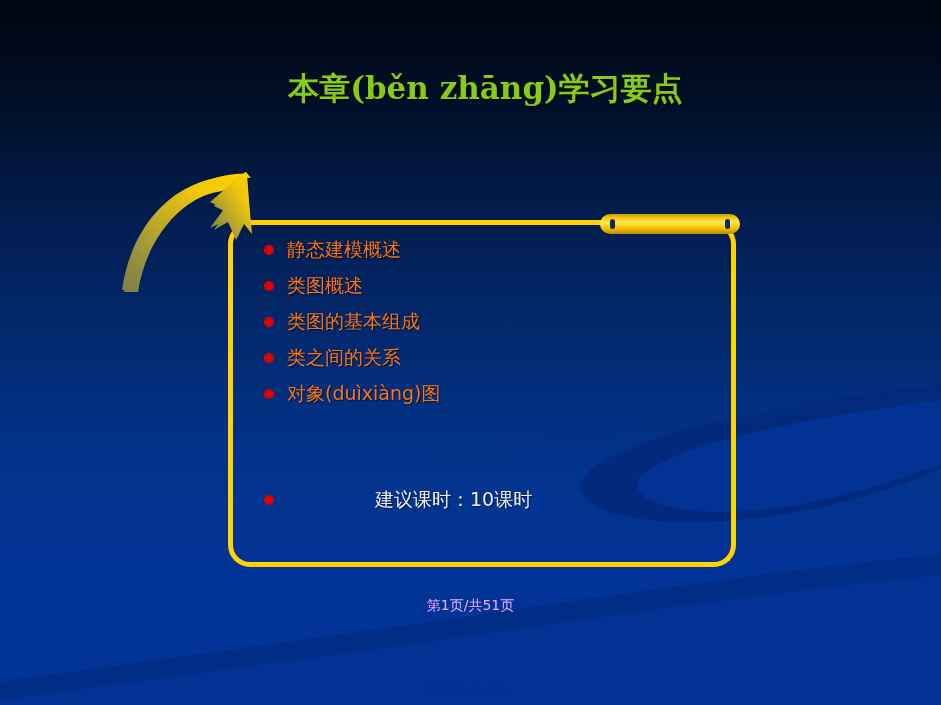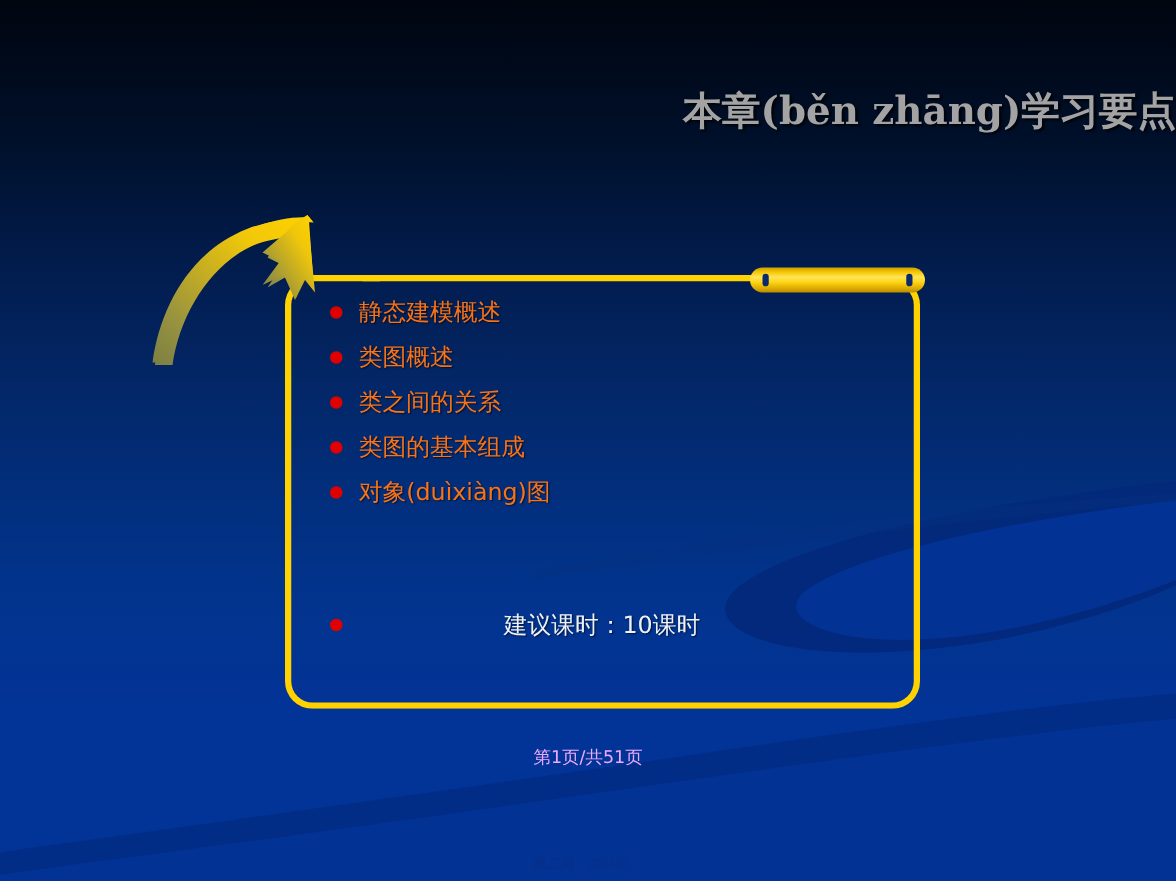--- a/index.html
+++ b/index.html
@@ -38,22 +38,22 @@
     inset: 0;
     pointer-events: none;
   }
 
   
   .title {
     position: absolute;
     left: 0;
     right: 0;
     top: 68px;
-    text-align: right;
-    color: #a3a3a3;
+    text-align: center;
+    color: #84cc16;
     font-size: 31px;
     font-weight: bold;
     letter-spacing: 0px;
     text-shadow: 2px 2px 2px rgba(0,0,0,0.75);
     white-space: nowrap;
     margin-left: 30px;
   }
   .title .py {
     font-family: "DejaVu Serif", "Liberation Serif", serif;
     font-weight: bold;
@@ -158,21 +158,21 @@
     display: flex;
     align-items: center;
     height: 36px;
     margin-top: 70px;
   }
   .hours-text {
     color: #eef2f7;
     font-size: 19px;
     text-shadow: 1px 1px 1px rgba(0,0,0,0.55);
     white-space: nowrap;
-    margin-left: 116px;
+    margin-left: 88px;
   }
 
   
   .page-indicator {
     position: absolute;
     left: 0;
     right: 0;
     top: 597px;
     text-align: center;
     color: #f0abfc;
@@ -276,30 +276,30 @@
       <span class="bullet-text">静态建模概述</span>
     </div>
 
     <div class="bullet-row">
       <span class="bullet-dot"></span>
       <span class="bullet-text">类图概述</span>
     </div>
 
     <div class="bullet-row">
       <span class="bullet-dot"></span>
+      <span class="bullet-text">类图的基本组成</span>
+    </div>
+
+    <div class="bullet-row">
+      <span class="bullet-dot"></span>
       <span class="bullet-text">类之间的关系</span>
     </div>
 
     <div class="bullet-row">
       <span class="bullet-dot"></span>
-      <span class="bullet-text">类图的基本组成</span>
-    </div>
-
-    <div class="bullet-row">
-      <span class="bullet-dot"></span>
       <span class="bullet-text">对象(duìxiàng)图</span>
     </div>
 
     <div class="hours-row">
       <span class="bullet-dot"></span>
       <span class="hours-text">建议课时：10课时</span>
     </div>
 
   </div>
 

